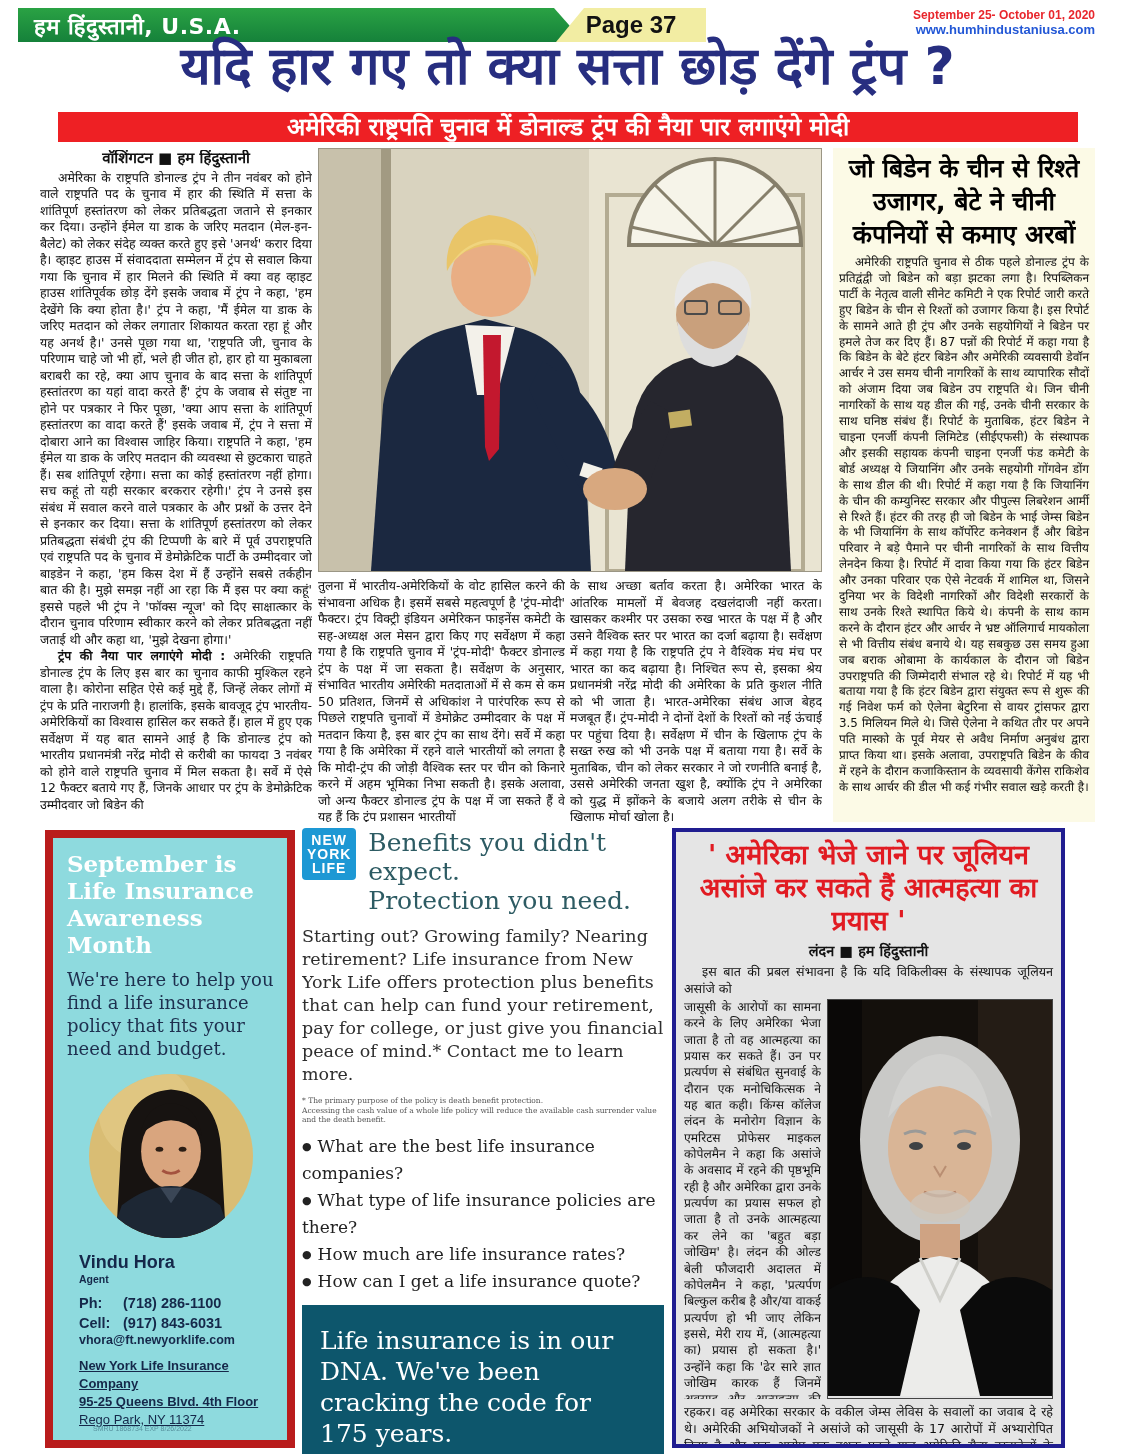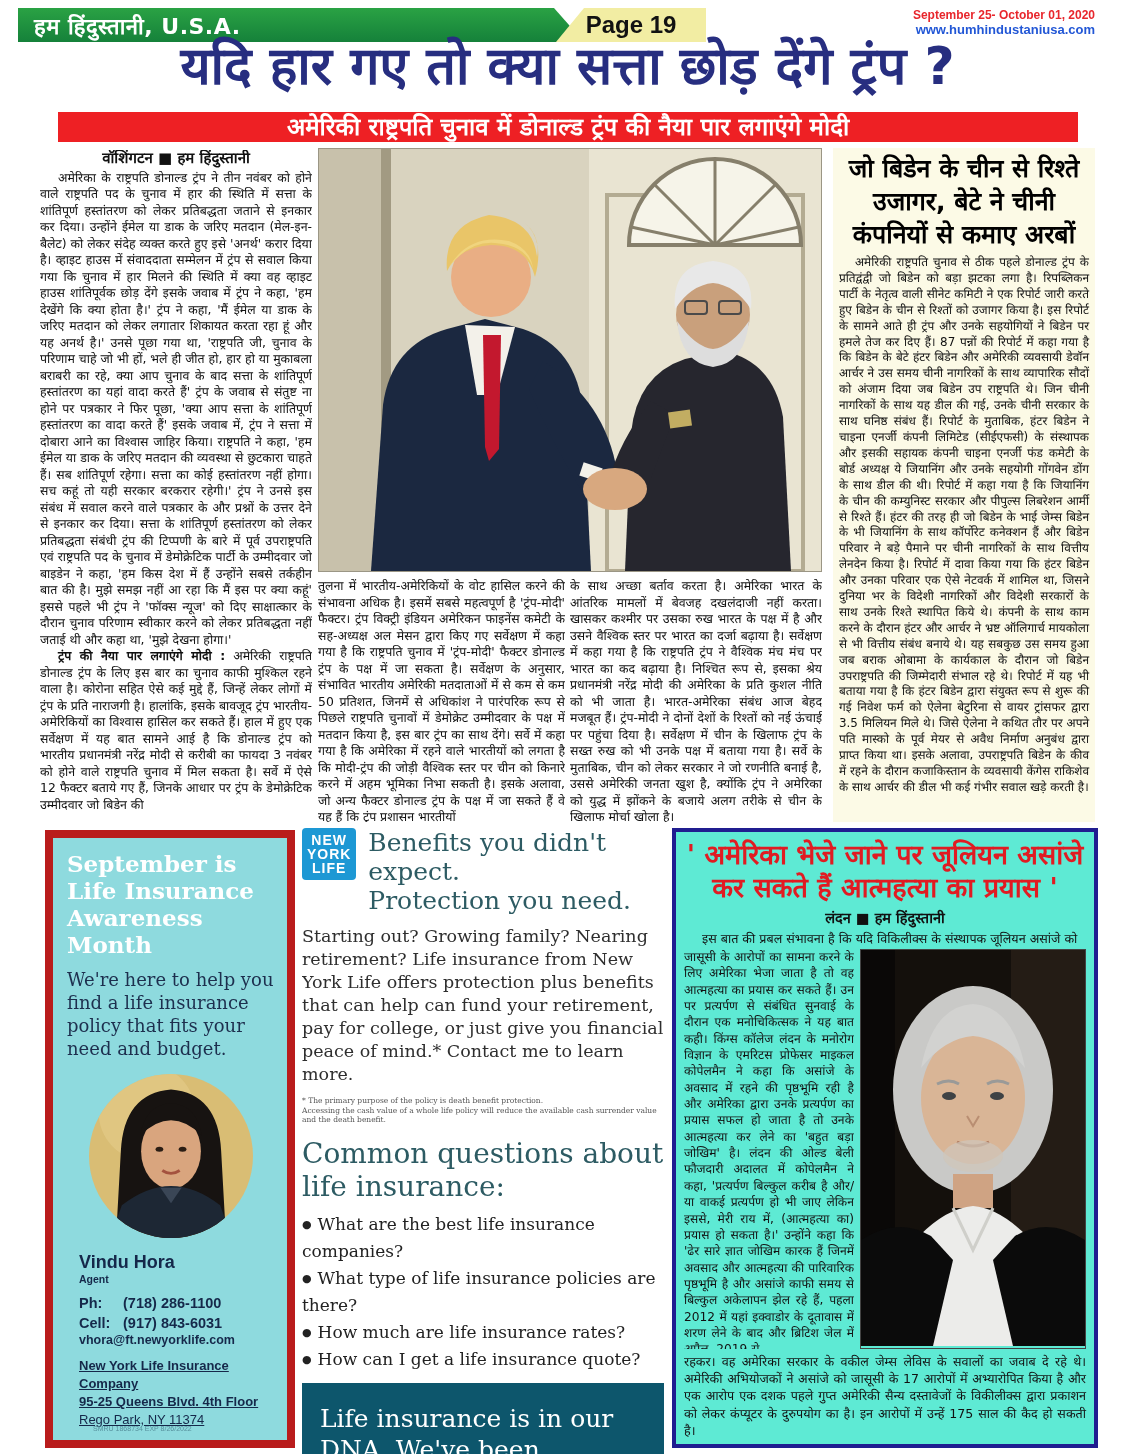--- a/index.html
+++ b/index.html
@@ -49,39 +49,39 @@
   .nyl-head{margin-left:12px;font-family:"DejaVu Serif",serif;color:#2d5b63;font-size:25px;line-height:29px;}
   .ad-center-p{font-family:"DejaVu Serif",serif;color:#2e2e2e;font-size:17.5px;line-height:23px;margin-top:10px;}
   .fn{font-family:"DejaVu Serif",serif;color:#555;font-size:7.5px;line-height:9.5px;margin-top:10px;}
   .cq-head{font-family:"DejaVu Serif",serif;color:#2d5b63;font-size:28px;line-height:33px;margin-top:12px;}
   .q-list{margin:8px 0 0 0;padding:0;list-style:none;}
   .q-list li{font-family:"DejaVu Serif",serif;color:#222;font-size:17px;line-height:27px;}
   .q-list li::before{content:"●";font-size:11px;vertical-align:2px;margin-right:6px;}
   .dna-box{background:#0d566c;margin-top:10px;padding:20px 18px;height:202px;box-sizing:content-box;}
   .dna-main{font-family:"DejaVu Serif",serif;color:#ffffff;font-size:25px;line-height:31px;}
   
-  .assange-box{left:672px;top:828px;width:426px;height:620px;border:4px solid #201d90;box-sizing:border-box;padding:6px 8px;overflow:hidden;background:#5eead4;}
+  .assange-box{left:672px;top:828px;width:393px;height:620px;border:4px solid #201d90;box-sizing:border-box;padding:6px 8px;overflow:hidden;background:#e5e5e5;}
   .assange-hl{color:#e11b22;font-weight:bold;font-size:27px;line-height:33px;text-align:center;}
   .assange-dl{font-weight:bold;font-size:14.5px;text-align:center;margin:3px 0;}
   .assange-intro{font-size:12.6px;line-height:17px;text-align:justify;text-indent:18px;}
   .assange-row{display:flex;margin-top:2px;}
   .assange-leftcol{width:172px;font-size:12.2px;line-height:16.35px;text-align:justify;height:400px;overflow:hidden;}
   .assange-photo{width:226px;height:398px;margin-left:6px;border:1px solid #444;}
   .assange-bottom{font-size:12.6px;line-height:17.2px;text-align:justify;margin-top:4px;}
   svg{display:block;}
 </style>
 </head>
 <body>
 
 <div class="abs mast-row">
   <div class="mast-green">
     <span>हम हिंदुस्तानी, U.S.A.</span>
   </div>
   <div class="mast-yellow">
-    <span>Page 19</span>
+    <span>Page 37</span>
   </div>
 </div>
 <div class="abs mast-right">
   <div class="mast-date">September 25- October 01, 2020</div>
   <div class="mast-url">www.humhindustaniusa.com</div>
 </div>
 
 <div class="abs main-headline">यदि हार गए तो क्या सत्ता छोड़ देंगे ट्रंप ?</div>
 <div class="abs sub-banner">अमेरिकी राष्ट्रपति चुनाव में डोनाल्ड ट्रंप की नैया पार लगाएंगे मोदी</div>
 
@@ -178,21 +178,20 @@
     <div class="nyl-head">
       <div>Benefits you didn't expect.</div>
       <div>Protection you need.</div>
     </div>
   </div>
   <div class="ad-center-p">Starting out? Growing family? Nearing retirement? Life insurance from New York Life offers protection plus benefits that can help can fund your retirement, pay for college, or just give you financial peace of mind.* Contact me to learn more.</div>
   <div class="fn">
     <div>* The primary purpose of the policy is death benefit protection.</div>
     <div>Accessing the cash value of a whole life policy will reduce the available cash surrender value and the death benefit.</div>
   </div>
-  <div class="cq-head">Common questions about life insurance:</div>
   <ul class="q-list">
     <li>What are the best life insurance companies?</li>
     <li>What type of life insurance policies are there?</li>
     <li>How much are life insurance rates?</li>
     <li>How can I get a life insurance quote?</li>
   </ul>
   <div class="dna-box">
     <div class="dna-main">Life insurance is in our DNA. We've been cracking the code for 175 years.</div>
 
   </div>

